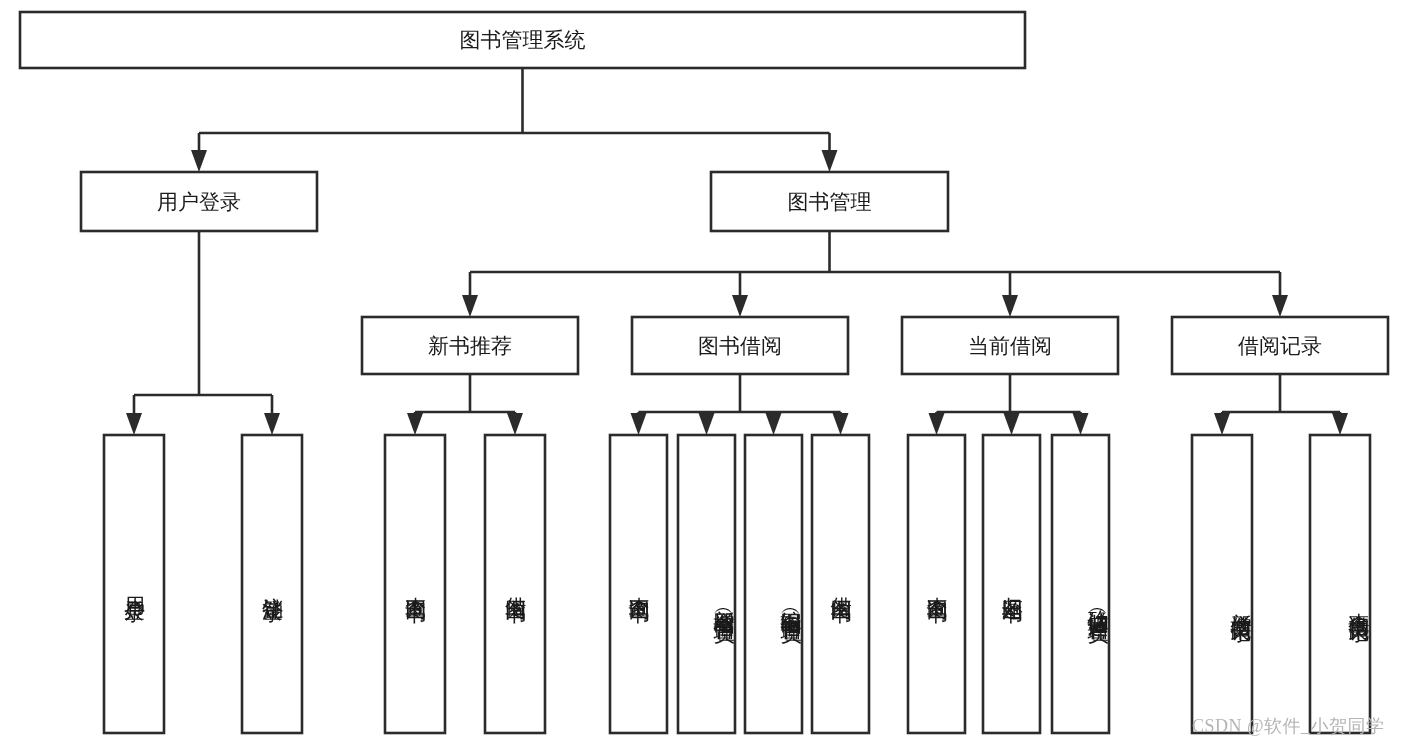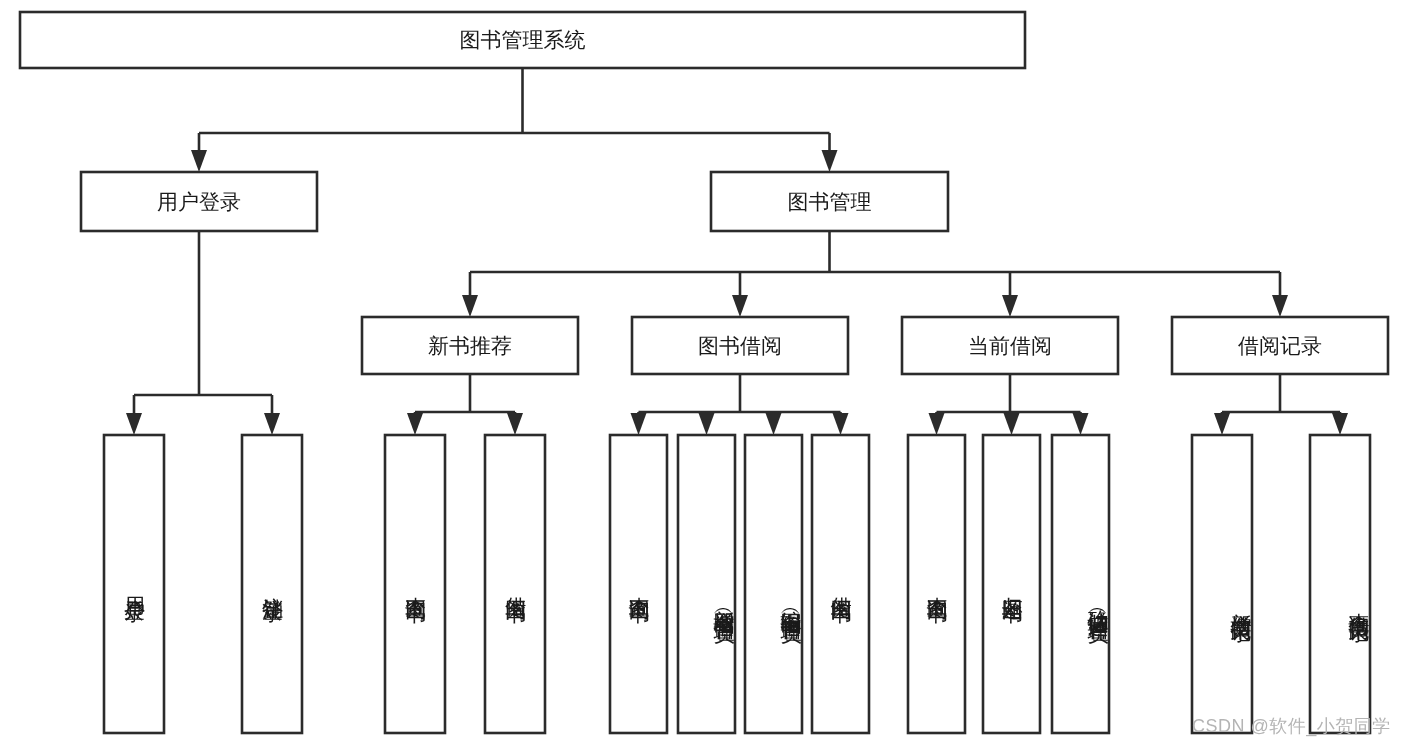--- a/index.html
+++ b/index.html
@@ -64,21 +64,21 @@
     display: flex;
     align-items: flex-start;
     justify-content: center;
     pointer-events: none;
   }
   .leaf-label.centered {
     align-items: center;
   }
   .watermark {
     position: absolute;
-    font-family: Liberation Sans, sans-serif;
+    font-family: Liberation Serif, serif;
     font-size: 18px;
     color: #b4b4b4;
     white-space: nowrap;
     letter-spacing: 0.5px;
   }
 </style>
 </head>
 <body>
 
 <div id="diagram-root">

